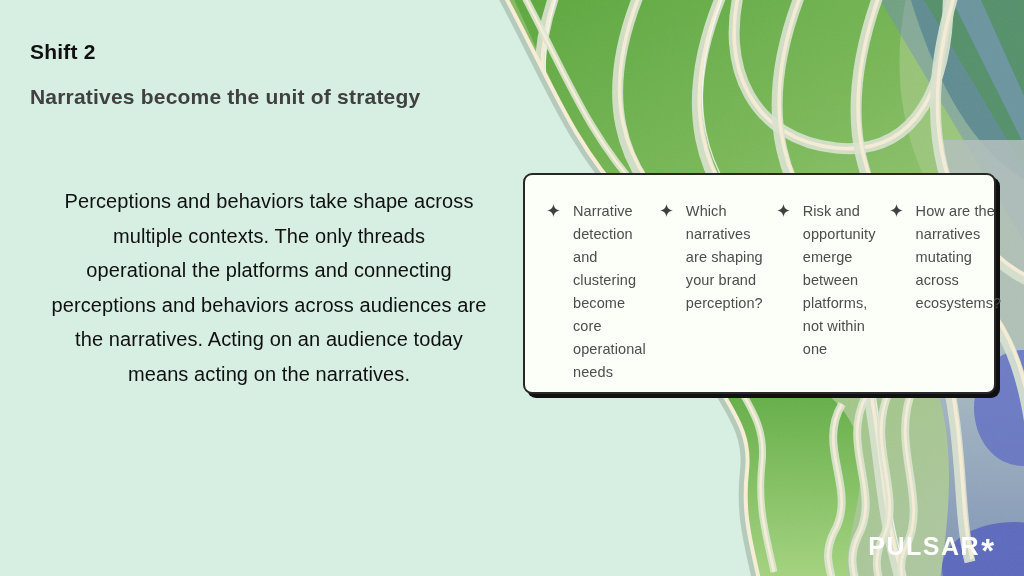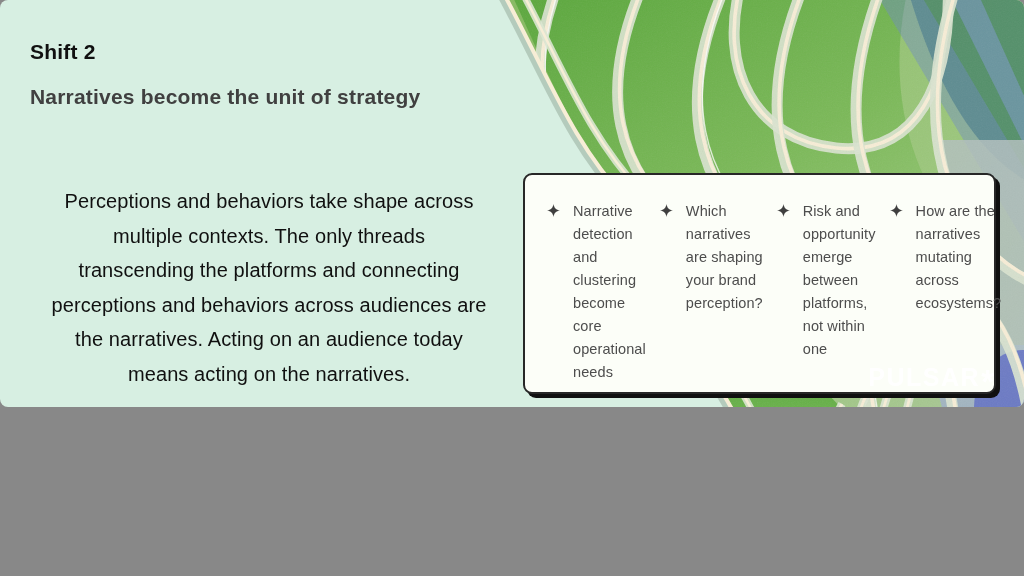--- a/index.html
+++ b/index.html
@@ -1,20 +1,19 @@
 <!DOCTYPE html>
 <html><head>
 <meta charset="utf-8">
 <style>
   html,body{margin:0;padding:0;}
   body{font-family:"Liberation Sans","DejaVu Sans",sans-serif;background:#888;}
   .slide{
-    position:relative;width:1024px;height:407px;overflow:hidden;
+    position:relative;width:1024px;height:576px;overflow:hidden;
     background:#d7efe2;
-    border-radius:8px;
   }
   .art{position:absolute;inset:0;z-index:1;pointer-events:none;}
   .content{position:absolute;inset:0;z-index:2;}
   .kicker{
     position:absolute;left:30px;top:40px;
     font-size:21px;font-weight:bold;color:#101010;letter-spacing:.2px;
   }
   .title{
     position:absolute;left:30px;top:85px;
     font-size:21px;font-weight:bold;color:#404040;letter-spacing:.2px;
@@ -149,21 +148,21 @@
     <path transform="translate(15,-8)" d="M505,-4 C550,80 572,142 628,202 C678,256 691,291 701,341 C713,397 753,417 747,471 C742,516 752,546 759,580" fill="none" stroke="#f7edd6" stroke-width="2.5"></path>
   </svg>
 
   <div class="content">
     <div class="kicker">Shift 2</div>
     <div class="title">Narratives become the unit of strategy</div>
 
     <div class="body-text">
       <span>Perceptions and behaviors take shape across</span>
       <span>multiple contexts. The only threads</span>
-      <span>transcending the platforms and connecting</span>
+      <span>operational the platforms and connecting</span>
       <span>perceptions and behaviors across audiences are</span>
       <span>the narratives. Acting on an audience today</span>
       <span>means acting on the narratives.</span>
     </div>
   </div>
 
   <div class="card">
     <ul>
       <li>
         <span class="bullet-icon">

